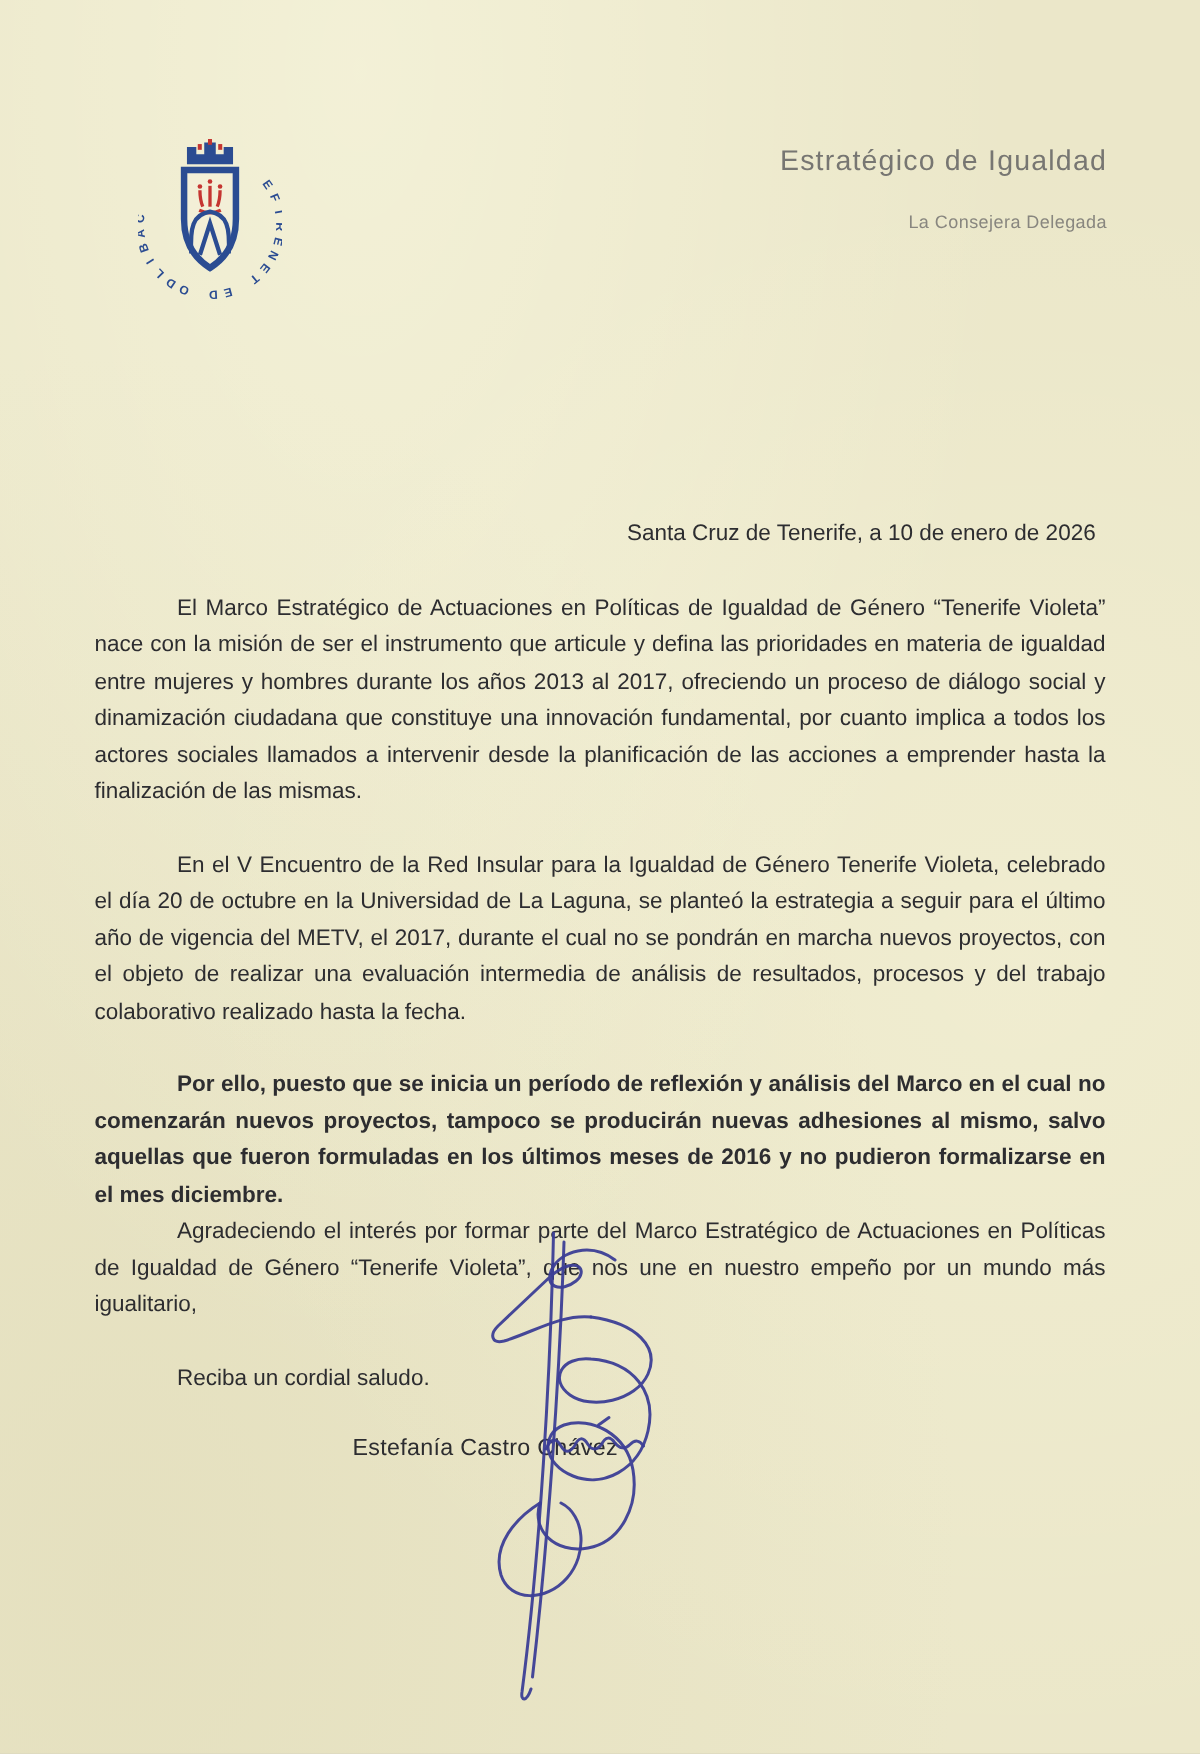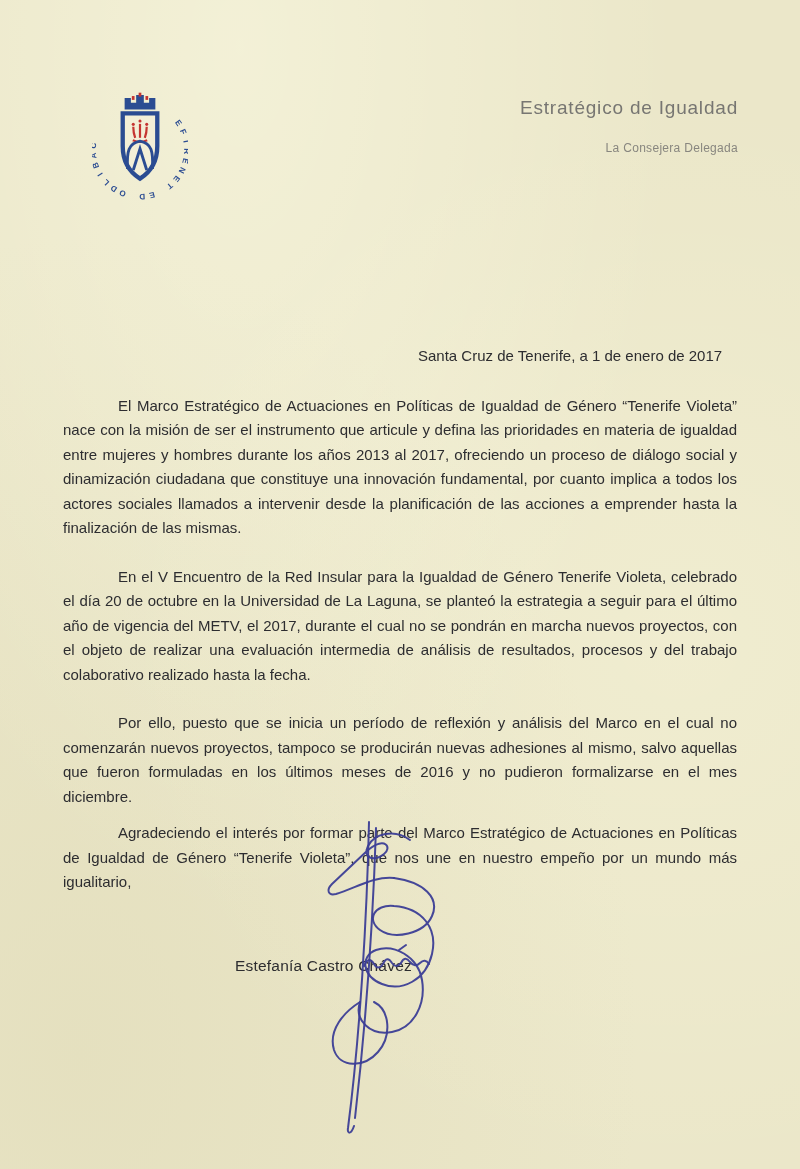--- a/index.html
+++ b/index.html
@@ -33,21 +33,21 @@
     position: absolute; top: 141px; right: 62px;
     font-size: 12px; color: #88867f; letter-spacing: 0.3px;
   }
   
   .body-text {
     position: absolute; left: 63px; right: 63px; top: 344px;
     color: #2d2d30; font-size: 15px; line-height: 24.5px;
   }
   .dateline { margin: 0 0 25px 355px; white-space: nowrap; }
   p.para { margin: 0 0 24px 0; text-indent: 55px; text-align: justify; }
-  p.para.tight { margin-bottom: 12px; }
+  p.para.tight { margin-bottom: 0; font-weight: bold; }
   p.closing { margin: 0; text-indent: 55px; }
   
   .signer-name {
     position: absolute; left: 235px; top: 957px;
     font-size: 15.5px; color: #2d2d30; letter-spacing: 0.2px;
   }
   .signature-svg { position: absolute; left: 298px; top: 806px; }
   .signature-svg path {
     fill: none;
     stroke: #3c3e96;
@@ -106,25 +106,26 @@
         <text transform="translate(95.2 55.6) rotate(-280.6)">I</text>
         <text transform="translate(92.4 46.2) rotate(-292.8)">F</text>
         <text transform="translate(87.7 37.6) rotate(-305.0)">E</text>
       </g>
   </svg>
 
   <div class="dept-title">Estratégico de Igualdad</div>
   <div class="signer-role">La Consejera Delegada</div>
 
   <div class="body-text">
-    <div class="dateline">Santa Cruz de Tenerife, a 1 de enero de 2017</div>
+    <div class="dateline">Santa Cruz de Tenerife, a 10 de enero de 2026</div>
     <p class="para">El Marco Estratégico de Actuaciones en Políticas de Igualdad de Género “Tenerife Violeta” nace con la misión de ser el instrumento que articule y defina las prioridades en materia de igualdad entre mujeres y hombres durante los años 2013 al 2017, ofreciendo un proceso de diálogo social y dinamización ciudadana que constituye una innovación fundamental, por cuanto implica a todos los actores sociales llamados a intervenir desde la planificación de las acciones a emprender hasta la finalización de las mismas.</p>
     <p class="para">En el V Encuentro de la Red Insular para la Igualdad de Género Tenerife Violeta, celebrado el día 20 de octubre en la Universidad de La Laguna, se planteó la estrategia a seguir para el último año de vigencia del METV, el 2017, durante el cual no se pondrán en marcha nuevos proyectos, con el objeto de realizar una evaluación intermedia de análisis de resultados, procesos y del trabajo colaborativo realizado hasta la fecha.</p>
     <p class="para tight">Por ello, puesto que se inicia un período de reflexión y análisis del Marco en el cual no comenzarán nuevos proyectos, tampoco se producirán nuevas adhesiones al mismo, salvo aquellas que fueron formuladas en los últimos meses de 2016 y no pudieron formalizarse en el mes diciembre.</p>
     <p class="para">Agradeciendo el interés por formar parte del Marco Estratégico de Actuaciones en Políticas de Igualdad de Género “Tenerife Violeta”, que nos une en nuestro empeño por un mundo más igualitario,</p>
+    <p class="closing">Reciba un cordial saludo.</p>
   </div>
 
   <div class="signer-name">Estefanía Castro Chávez</div>
 
   <svg class="signature-svg" width="170" height="330" viewBox="0 0 170 330" aria-hidden="true">
 
     <path d="M71 16 C69 110 62 230 50 322 C49 328 53 329 56 320"></path>
     <path d="M78 22 C75 115 67 225 57 312"></path>
 
     <path d="M112 34 C96 22 76 28 70 40 C64 52 76 56 86 48 C94 42 88 30 70 44 L34 78 C28 84 30 90 38 88 C58 82 76 70 96 72"></path>

